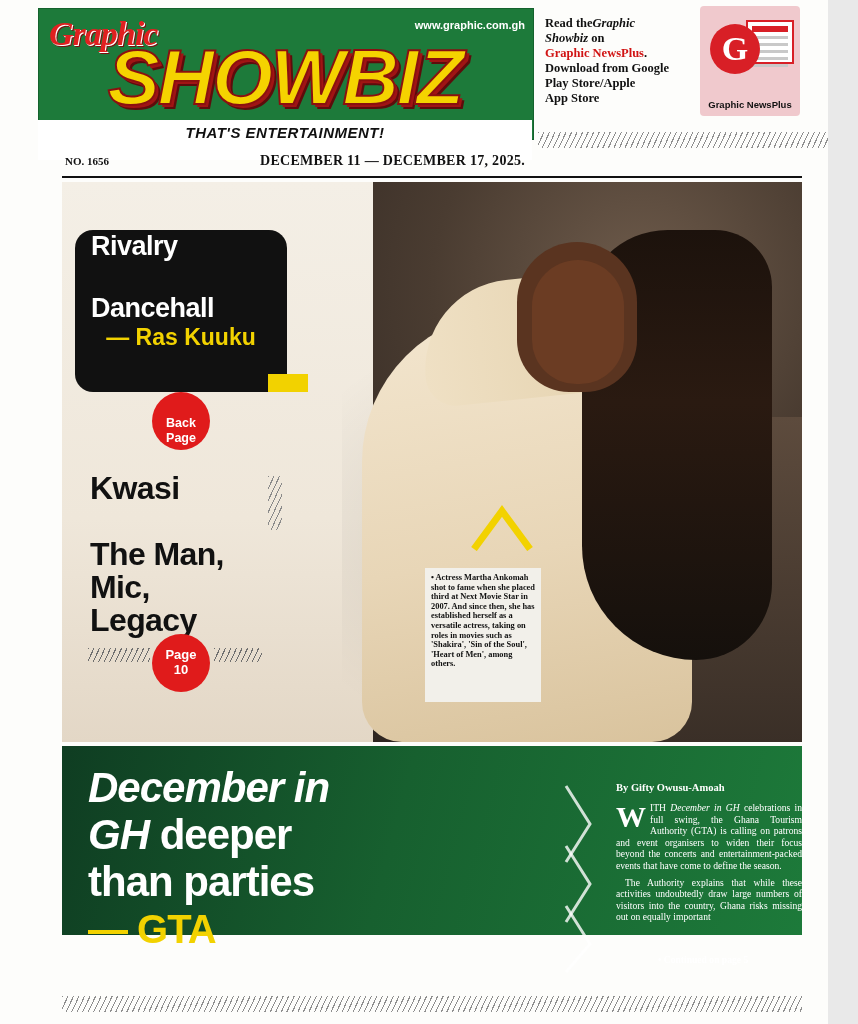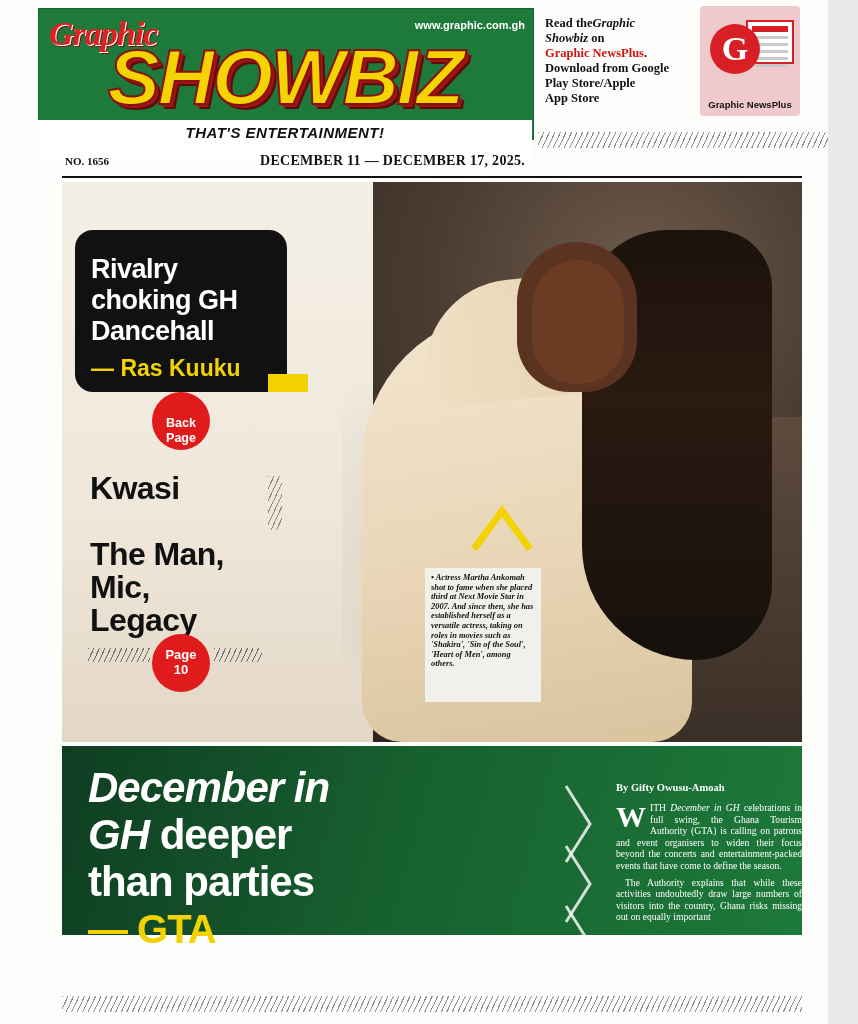--- a/index.html
+++ b/index.html
@@ -174,32 +174,32 @@
   .model-shadow{
     position:absolute;left:280px;top:150px;width:380px;height:410px;
     background:radial-gradient(ellipse at 40% 50%, rgba(0,0,0,.10), rgba(0,0,0,0) 70%);
   }
 
   
   .hl-box{
     position:absolute;left:75px;top:230px;width:212px;height:162px;
     background:#111111;
     border-radius:18px;
-    padding:24px 16px 0;
+    padding:1px 16px 0;
     box-sizing:border-box;
   }
   .hl-box .t{
     font-family:"Liberation Sans", sans-serif;
     font-weight:bold;font-size:27px;line-height:31px;color:#ffffff;
     letter-spacing:-.5px;
   }
   .hl-box .sub{
-    margin-top:8px;
-    font-family:"Liberation Sans", sans-serif;
-    font-weight:bold;font-size:23px;color:#f2d200;
+    margin-top:0;
+    font-family:"Liberation Sans", sans-serif;
+    font-weight:bold;font-size:23px;color:#f2d200;text-align:center;
   }
   .hl-accent{
     position:absolute;left:268px;top:374px;width:40px;height:18px;
     background:#f2d200;
   }
   .badge-back{
     position:absolute;left:152px;top:392px;width:58px;height:58px;
     background:#e01b1b;border-radius:50%;
     color:#ffffff;text-align:center;
     font-family:"Liberation Sans", sans-serif;font-weight:bold;
@@ -237,21 +237,21 @@
   .chevron-yellow{
     position:absolute;left:470px;top:505px;width:64px;height:46px;
   }
 
   
   .caption{
     position:absolute;left:425px;top:568px;width:116px;height:134px;
     background:#f2f0ea;
     padding:5px 6px;box-sizing:border-box;
     font-family:"Liberation Serif", serif;
-    font-style:italic;font-weight:bold;
+    font-weight:bold;
     font-size:8.4px;line-height:9.6px;color:#111;
   }
 
   
   .banner{
     position:absolute;left:62px;top:746px;width:740px;height:189px;
     background:linear-gradient(105deg,#0f3d22 0%,#17602f 45%,#1d7a3a 100%);
   }
   .banner-hl{
     position:absolute;left:26px;top:18px;width:440px;
@@ -344,21 +344,21 @@
     <div class="model-body"></div>
     <div class="model-arm"></div>
     <div class="model-hair"></div>
     <div class="model-head"></div>
     <div class="model-face"></div>
   </div>
 
   <div class="hl-box">
     <div class="t">
       <span>Rivalry</span><br>
-      <span>choking GH</span><br>
+      <br>
       <span>Dancehall</span>
     </div>
     <div class="sub">— Ras Kuuku</div>
   </div>
   <div class="hl-accent"></div>
   <div class="badge-back">
     <span>Back</span><br>
     <span>Page</span>
   </div>
 

